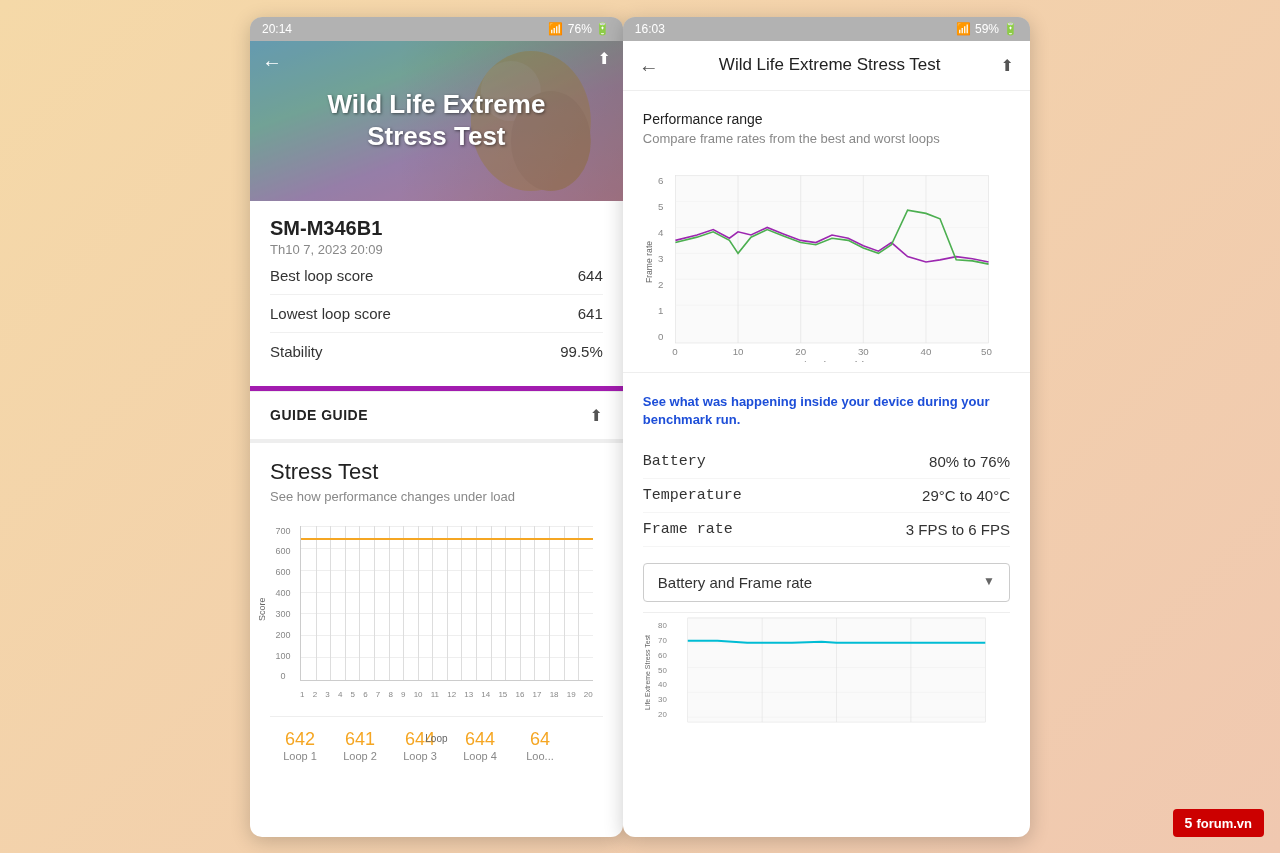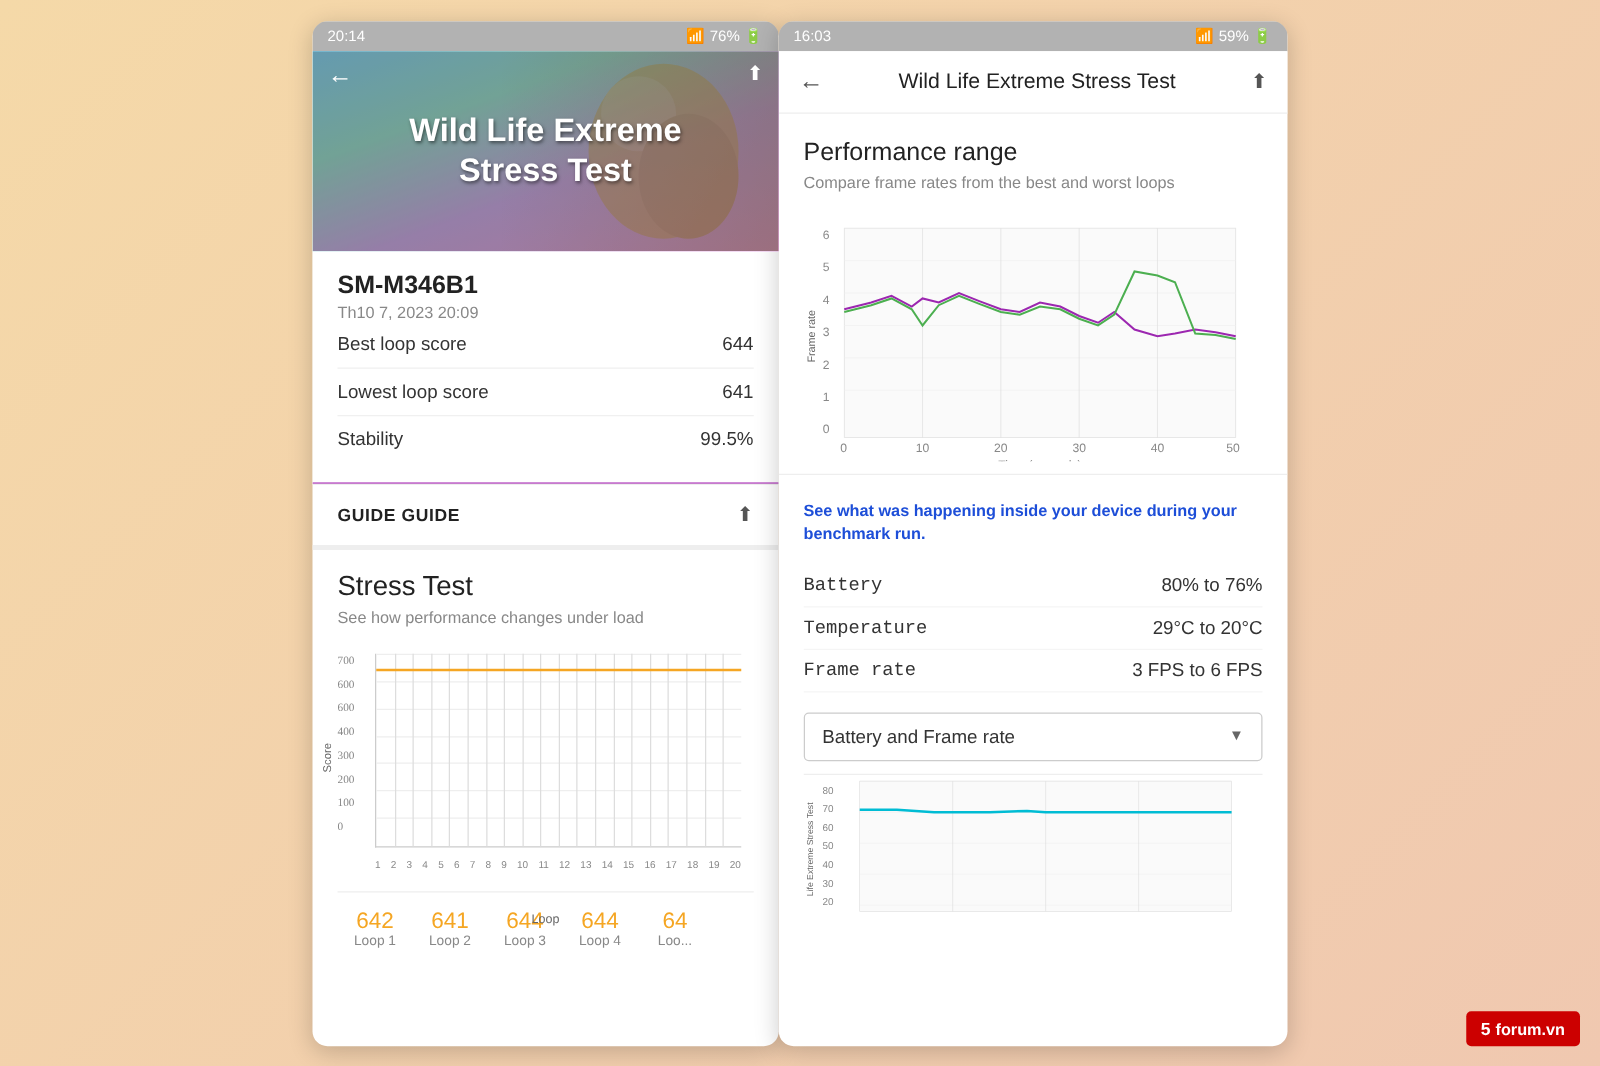--- a/index.html
+++ b/index.html
@@ -89,21 +89,21 @@
       position: absolute;
       right: 0;
       top: 0;
       bottom: 0;
       width: 60%;
       background: linear-gradient(90deg, transparent, rgba(150,120,80,0.3));
     }
     .info-card {
       background: #fff;
       padding: 16px 20px;
-      border-bottom: 1px solid #a21caf;
+      border-bottom: 5px solid #a21caf;
     }
     .device-name {
       font-size: 20px;
       font-weight: 700;
       color: #222;
     }
     .device-date {
       font-size: 13px;
       color: #888;
       margin-top: 2px;
@@ -169,28 +169,27 @@
       right: 10px;
       top: 10px;
       bottom: 35px;
       border-left: 1px solid #ccc;
       border-bottom: 1px solid #ccc;
     }
     .chart-y-labels {
       position: absolute;
       left: 0;
       top: 10px;
-      bottom: 46px;
+      bottom: 34px;
       width: 30px;
       display: flex;
       flex-direction: column;
       justify-content: space-between;
-      align-items: flex-start;
+      align-items: center;
       padding-right: 4px;
-      font-family: Liberation Serif, serif;
     }
     .chart-y-label {
       font-size: 9px;
       color: #888;
     }
     .chart-x-labels {
       position: absolute;
       left: 30px;
       right: 10px;
       bottom: 0;
@@ -292,21 +291,21 @@
     .right-content {
       flex: 1;
       overflow-y: auto;
       padding: 0;
     }
     .perf-section {
       padding: 20px 20px 10px;
       border-bottom: 1px solid #eee;
     }
     .perf-title {
-      font-size: 20px;
+      font-size: 14px;
       font-weight: 400;
       color: #222;
       margin-bottom: 4px;
     }
     .perf-subtitle {
       font-size: 13px;
       color: #888;
       margin-bottom: 16px;
     }
     .line-chart-container {
@@ -618,21 +617,21 @@
 
         <div class="monitoring-section">
           <div class="monitoring-subtitle">See what was happening inside your device during your benchmark run.</div>
 
           <div class="monitoring-row">
             <span class="monitoring-label">Battery</span>
             <span class="monitoring-value">80% to 76%</span>
           </div>
           <div class="monitoring-row">
             <span class="monitoring-label">Temperature</span>
-            <span class="monitoring-value">29°C to 20°C</span>
+            <span class="monitoring-value">29°C to 40°C</span>
           </div>
           <div class="monitoring-row">
             <span class="monitoring-label">Frame rate</span>
             <span class="monitoring-value">3 FPS to 6 FPS</span>
           </div>
 
           <div class="dropdown-row">
             <span class="dropdown-label">Battery and Frame rate</span>
             <span class="dropdown-arrow">▼</span>
           </div>

